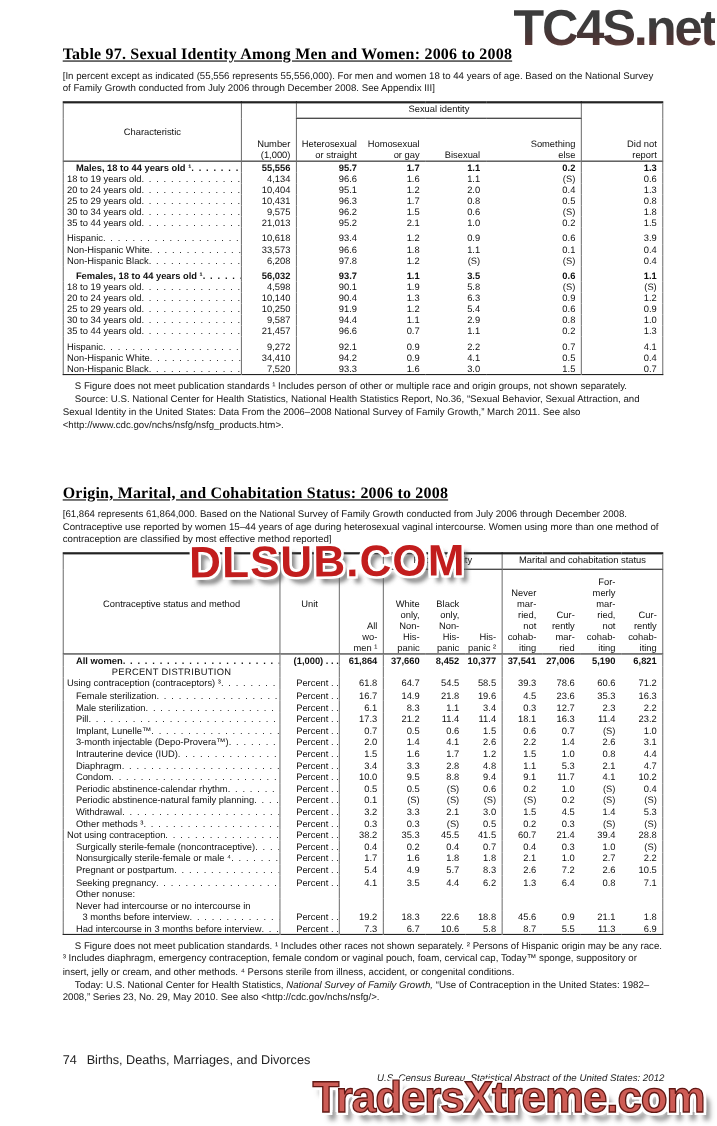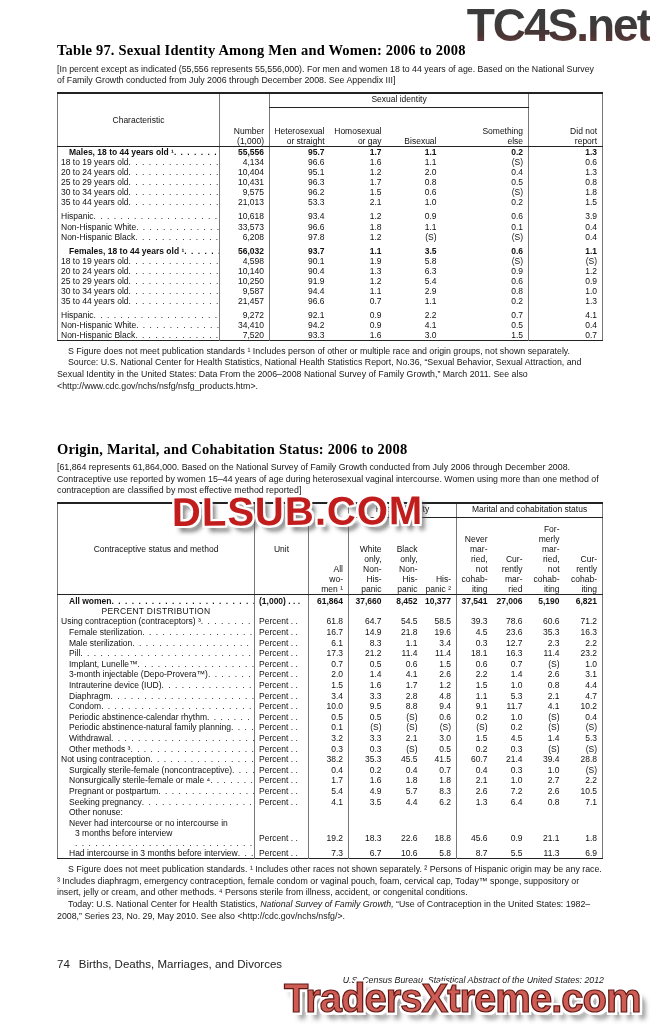--- a/index.html
+++ b/index.html
@@ -2,21 +2,21 @@
 <html><head>
 <meta charset="utf-8">
 <style>
   html,body{margin:0;padding:0;background:#e8e8e8;}
   .page{position:relative;width:652px;height:1024px;background:#ffffff;overflow:hidden;
         font-family:"Liberation Sans", sans-serif;color:#111;}
   .content{position:absolute;left:57px;top:0;width:545px;}
 
   
   .tbl-title{font-family:"Liberation Serif", serif;font-weight:bold;font-size:14.5px;
-             line-height:1.28;color:#000;letter-spacing:.2px;margin:0;}
+             line-height:1.28;color:#000;letter-spacing:.2px;margin:0;text-decoration:underline;}
   .t97-title{margin-top:41px;}
   .t98-title{margin-top:29px;}
   .tbl-note{font-size:8.8px;line-height:1.3;margin:4px 0 0 0;color:#161616;}
 
   
   table.t{table-layout:fixed;width:545px;border-collapse:collapse;margin-top:6px;
           font-size:8.5px;line-height:1.18;color:#101010;
           border-top:2px solid #222;border-bottom:1.5px solid #222;
           border-left:1px solid #777;border-right:1px solid #777;}
   .t th,.t td{padding:0;}
@@ -27,27 +27,27 @@
   .t thead th.th-group{border-bottom:1px solid #222 !important;vertical-align:top;
                        text-align:center;height:13px;}
   .th-main{text-align:center;vertical-align:middle !important;}
   .th-unit{text-align:center;vertical-align:middle !important;}
   .th-sub{text-align:right;padding-right:5px !important;}
   .pre{white-space:pre-line;}
   .t97 thead tr:last-child th{height:38px;}
   .t98 thead tr:last-child th{height:76px;}
 
   .t td.val{text-align:right;padding-right:5px;white-space:nowrap;}
-  .t td.unit{text-align:left;padding-left:4px;white-space:nowrap;overflow:hidden;}
+  .t td.unit{text-align:right;padding-left:4px;white-space:nowrap;overflow:hidden;}
   .lbl{display:flex;overflow:hidden;white-space:nowrap;}
   .lbltext{flex:0 0 auto;}
   .dots{flex:1 1 auto;overflow:hidden;white-space:nowrap;letter-spacing:1px;}
   tr.ind0 .lbl{padding-left:3px;}
   tr.ind1 .lbl{padding-left:11px;}
-  tr.ind2 .lbl{padding-left:17px;flex-direction:column;}
+  tr.ind2 .lbl{padding-left:17px;}
   tr.bold td{font-weight:bold;}
   tr.gap td{padding-top:4px;}
   .t tbody tr{height:10px;}
   .t98 tbody tr{height:10.6px;}
   td.seccell{text-align:center;letter-spacing:.3px;}
 
   
   .fn{font-size:8.8px;line-height:1.32;margin:0;color:#161616;text-indent:11px;}
   .fn-block{margin-top:5px;}
   .ital{font-style:italic;}
@@ -187,21 +187,21 @@
             <td class="val">1.8</td>
           </tr>
           <tr class="ind0">
             <td>
               <div class="lbl">
                 <span class="lbltext">35 to 44 years old</span>
                 <span class="dots"> . . . . . . . . . . . . . . . . . . . . . . . . . . . . . . . . . . . . . . . . . . . . . . . . . . . . . . . . . . . . . . . . . . . . . . . . . . . .</span>
               </div>
             </td>
             <td class="val">21,013</td>
-            <td class="val">53.3</td>
+            <td class="val">95.2</td>
             <td class="val">2.1</td>
             <td class="val">1.0</td>
             <td class="val">0.2</td>
             <td class="val">1.5</td>
           </tr>
           <tr class="ind0 gap">
             <td>
               <div class="lbl">
                 <span class="lbltext">Hispanic</span>
                 <span class="dots"> . . . . . . . . . . . . . . . . . . . . . . . . . . . . . . . . . . . . . . . . . . . . . . . . . . . . . . . . . . . . . . . . . . . . . . . . . . . .</span>

